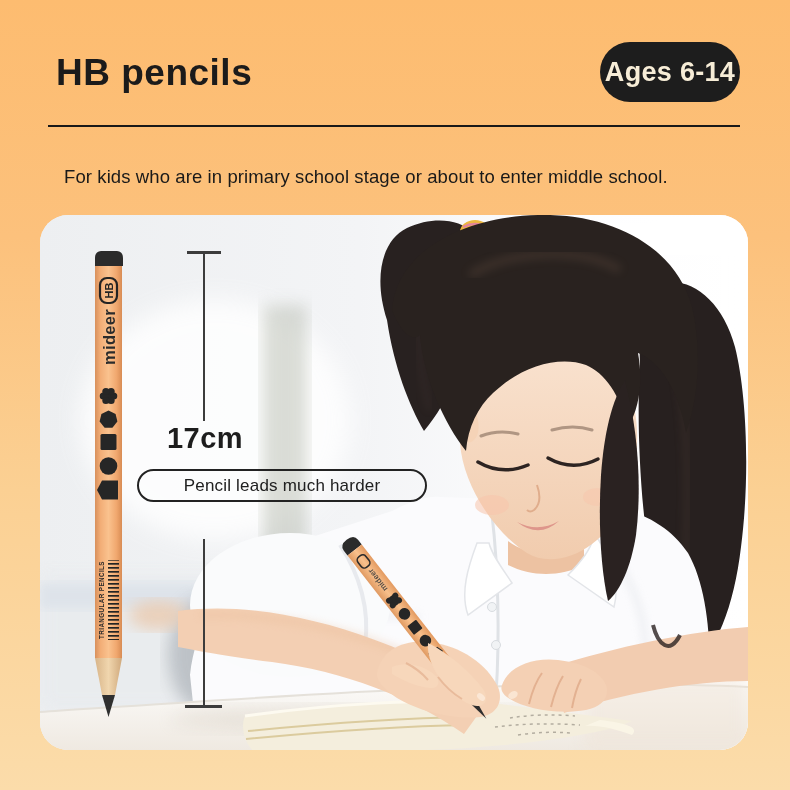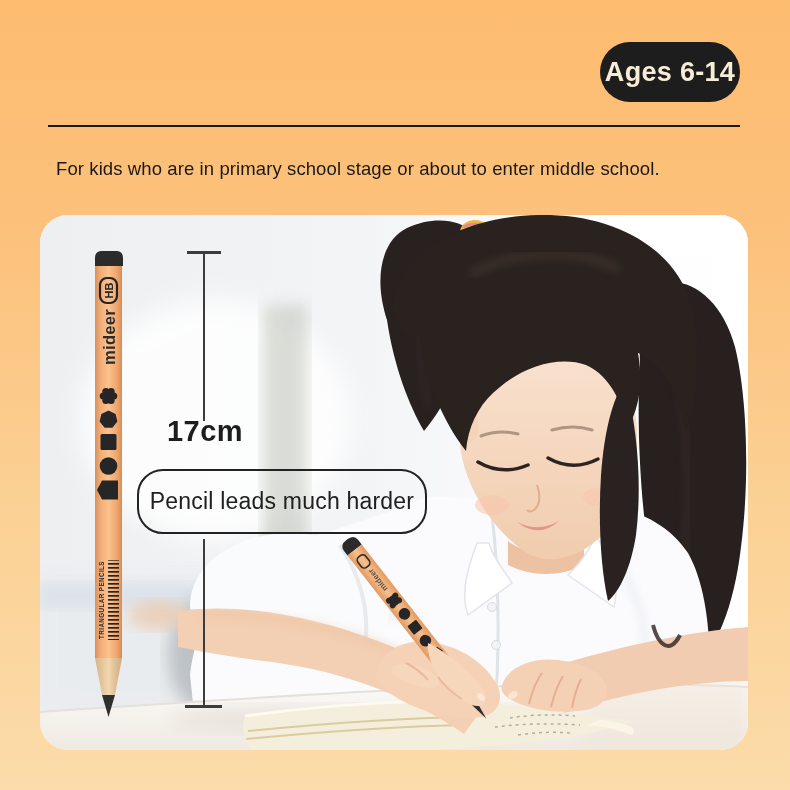--- a/index.html
+++ b/index.html
@@ -5,43 +5,44 @@
   html,body{margin:0;padding:0;}
   body{width:790px;height:790px;font-family:"Liberation Sans",sans-serif;}
   .stage{position:relative;width:790px;height:790px;overflow:hidden;
          background:linear-gradient(180deg,#fdbc70 0%,#fcc17c 30%,#fbd093 62%,#fbdcaa 100%);}
   .title{position:absolute;left:56px;top:54px;margin:0;font-size:37px;font-weight:700;
          color:#1b1b1b;letter-spacing:.5px;line-height:1;}
   .badge{position:absolute;left:600px;top:42px;width:140px;height:60px;border-radius:30px;
          background:#1d1d1d;color:#f7edd7;font-size:27px;font-weight:700;letter-spacing:.3px;
          display:flex;align-items:center;justify-content:center;}
   .divider{position:absolute;left:48px;top:125px;width:692px;height:2px;background:#191919;}
-  .subtitle{position:absolute;left:48px;top:149px;width:724px;margin:8px;font-size:18.5px;
+  .subtitle{position:absolute;left:48px;top:149px;width:724px;margin:16px;font-size:18.5px;
          color:#191919;letter-spacing:.1px;line-height:1.3;}
   .card{position:absolute;left:40px;top:215px;width:708px;height:535px;border-radius:28px;
          overflow:hidden;background:#f0f1f3;}
   .scene{position:absolute;left:0;top:0;width:708px;height:535px;display:block;}
   .pencil-svg{position:absolute;left:49px;top:32px;width:40px;height:470px;}
   .m-line{position:absolute;width:2px;background:#3c3c3c;}
   .m-line-top{left:163px;top:37px;height:169px;}
   .m-line-bottom{left:163px;top:324px;height:168px;}
   .m-bar{position:absolute;height:2.5px;background:#3c3c3c;}
   .m-bar-top{left:147px;top:36px;width:34px;}
   .m-bar-bottom{left:145px;top:490px;width:37px;}
-  .m-label{position:absolute;left:115px;top:200px;width:100px;text-align:center;
+  .m-label{position:absolute;left:115px;top:207px;width:100px;text-align:center;
          font-size:29px;font-weight:700;color:#1d1d1d;letter-spacing:.5px;}
-  .callout{position:absolute;left:97px;top:254px;width:290px;height:65px;border:2.5px solid #222;
+  .callout{position:absolute;left:97px;top:254px;width:290px;height:33px;border:2.5px solid #222;
          border-radius:26px;box-sizing:border-box;display:flex;align-items:center;justify-content:center;
-         font-size:23px;color:#202020;letter-spacing:.2px;background:transparent;}
+         font-size:17px;color:#202020;letter-spacing:.2px;background:transparent;}
 </style>
 </head>
 <body>
 
 <div class="stage">
 
+  <h1 class="title">HB pencils</h1>
 
   <div class="badge">Ages 6-14</div>
 
   <div class="divider"></div>
 
   <p class="subtitle">For kids who are in primary school stage or about to enter middle school.</p>
 
   <div class="card">
 
     <svg class="scene" viewBox="0 0 708 535" preserveAspectRatio="none">

